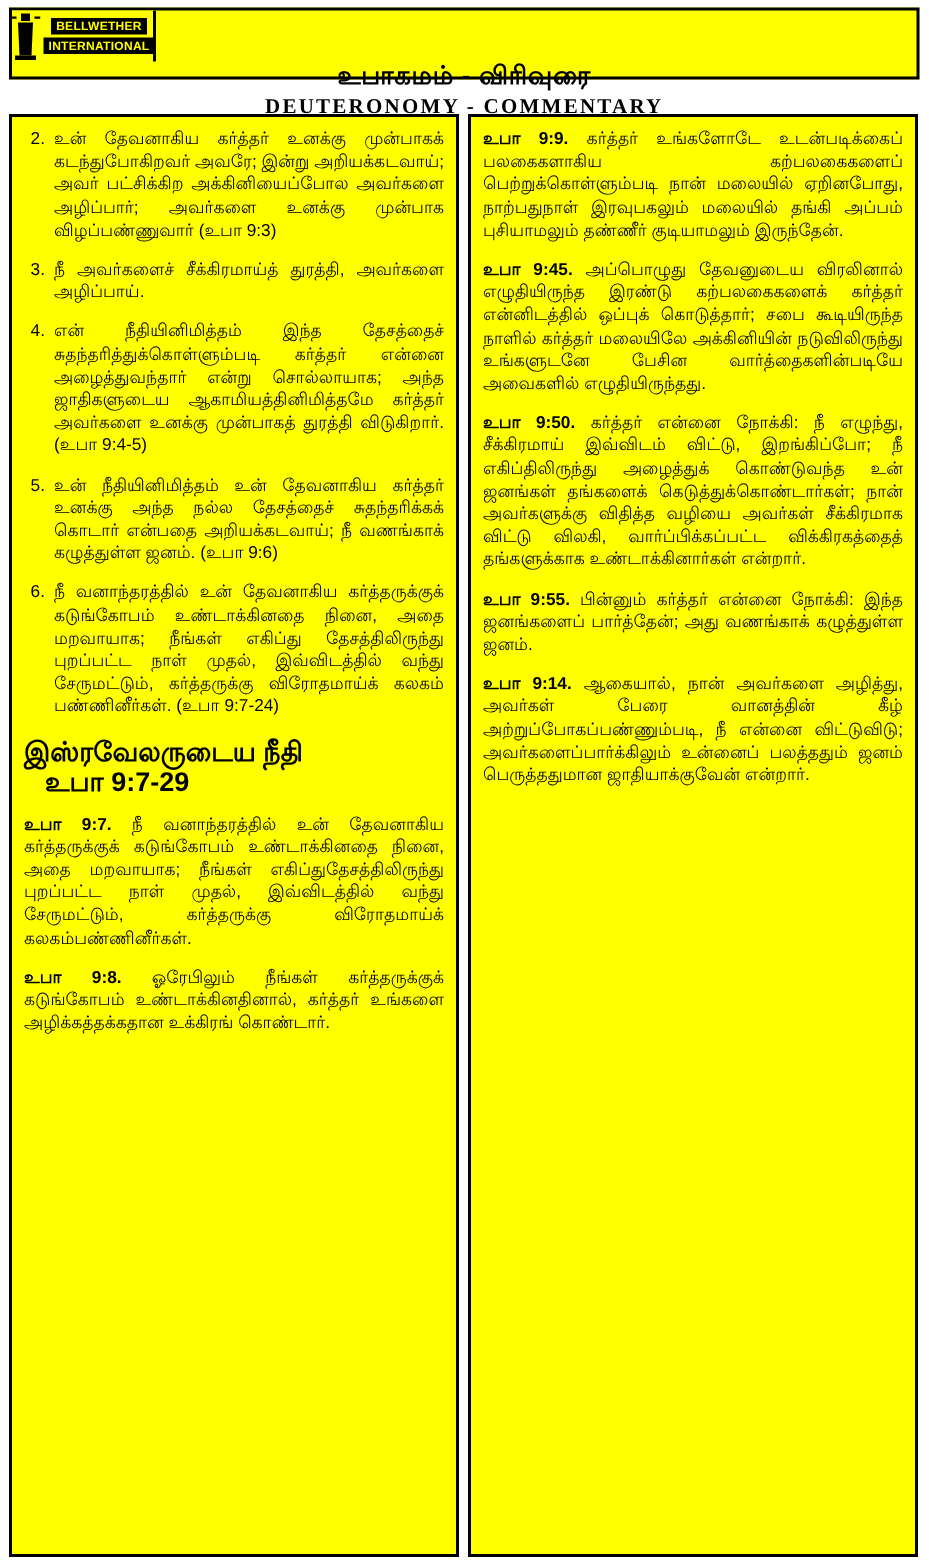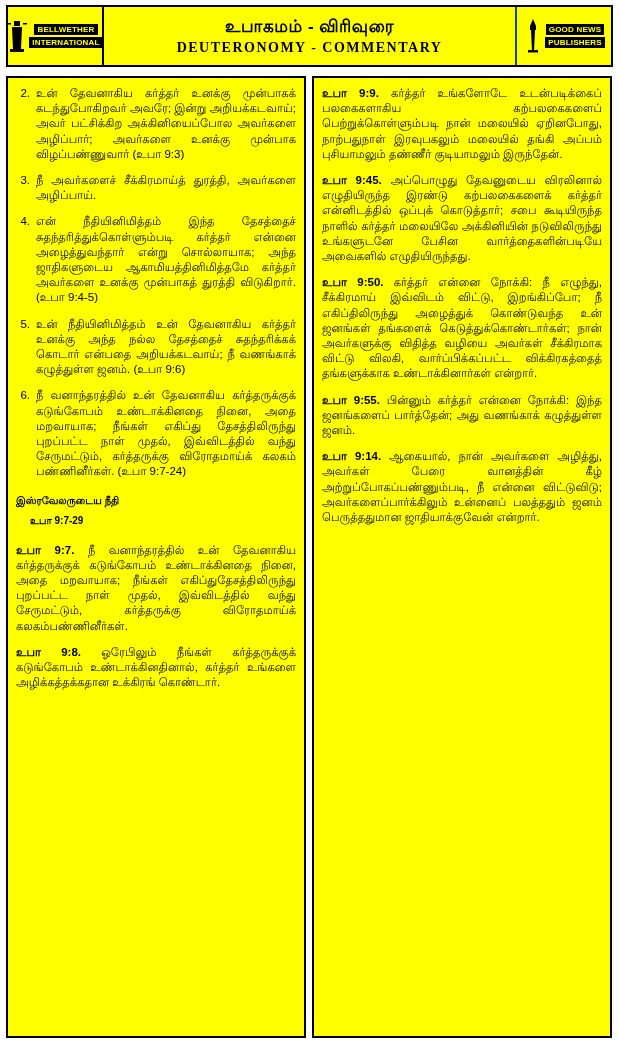--- a/index.html
+++ b/index.html
@@ -18,26 +18,27 @@
     box-sizing: border-box;
     overflow: hidden;
   }
 
   
   .header {
     position: absolute;
     left: 6px;
     top: 5px;
     width: 607px;
-    height: 62px;
+    height: 48px;
     border: 2px solid #000000;
     background: #ffff00;
     box-sizing: border-box;
     display: flex;
     align-items: stretch;
+    flex-direction: column;
   }
   .logo-box {
     width: 96px;
     border-right: 2px solid #000000;
     box-sizing: border-box;
     display: flex;
     flex-direction: column;
     align-items: center;
     justify-content: center;
     background: #ffff00;
@@ -147,21 +148,21 @@
   }
   .txt {
     flex: 1 1 auto;
     text-align: justify;
     text-justify: inter-word;
   }
   .para.plain {
     display: block;
   }
   .section-head {
-    font-size: 10px;
+    font-size: 18px;
     font-weight: bold;
     line-height: 20px;
     margin: 4px 0 12px 0;
     color: #000000;
   }
   .section-head .ref {
     display: block;
     padding-left: 14px;
   }
   .vnum {

